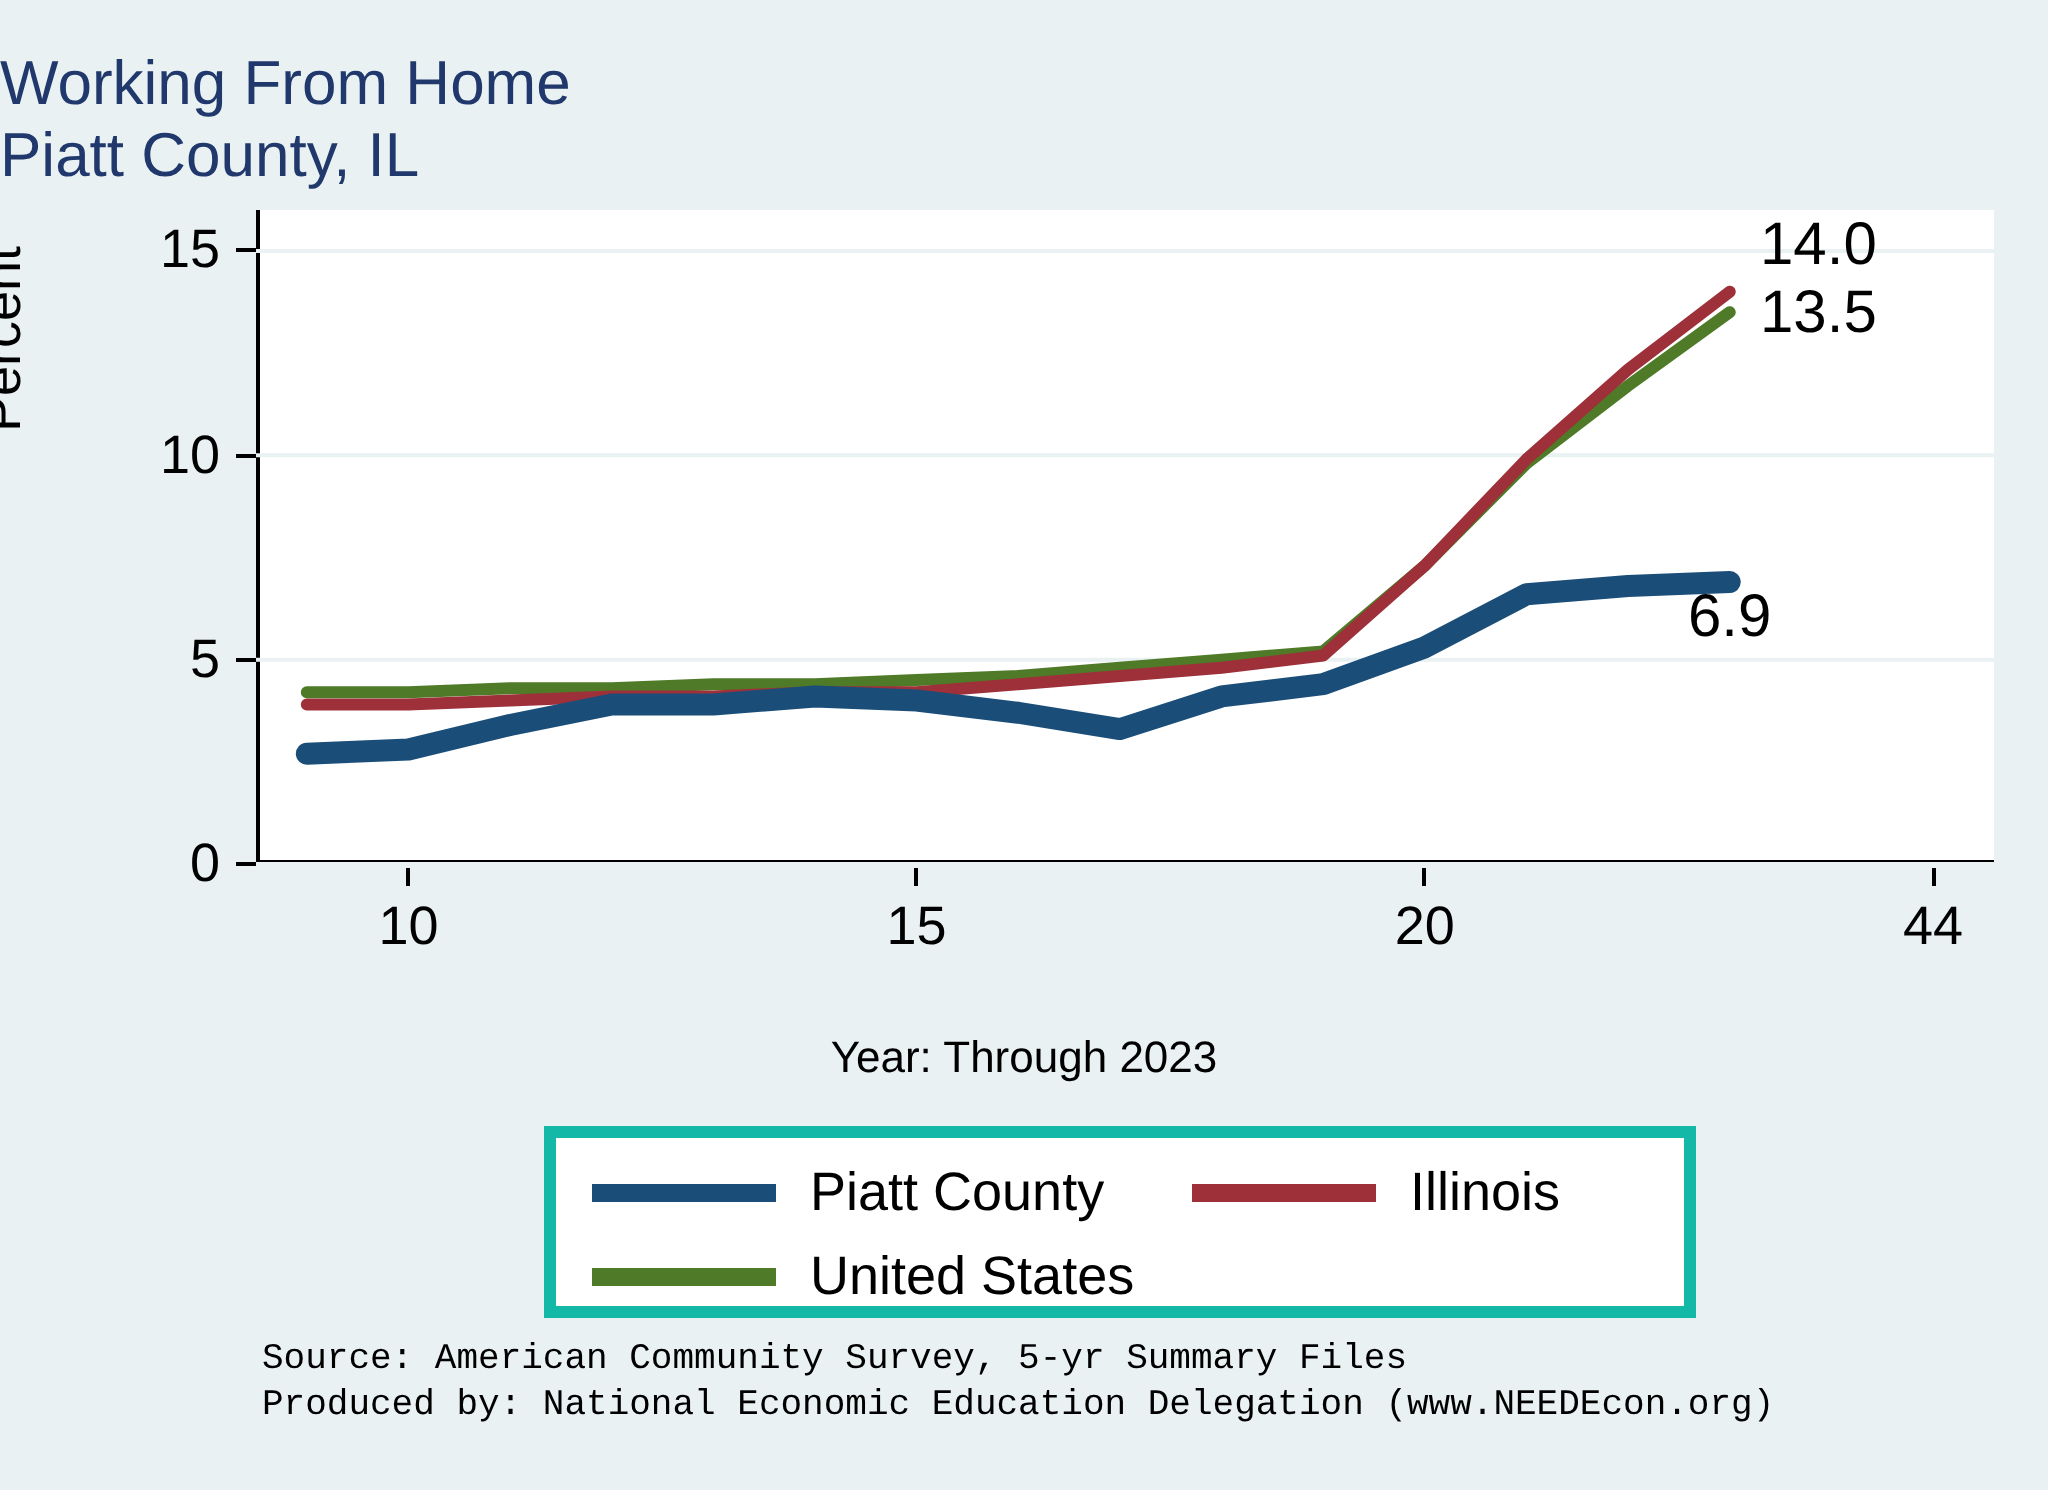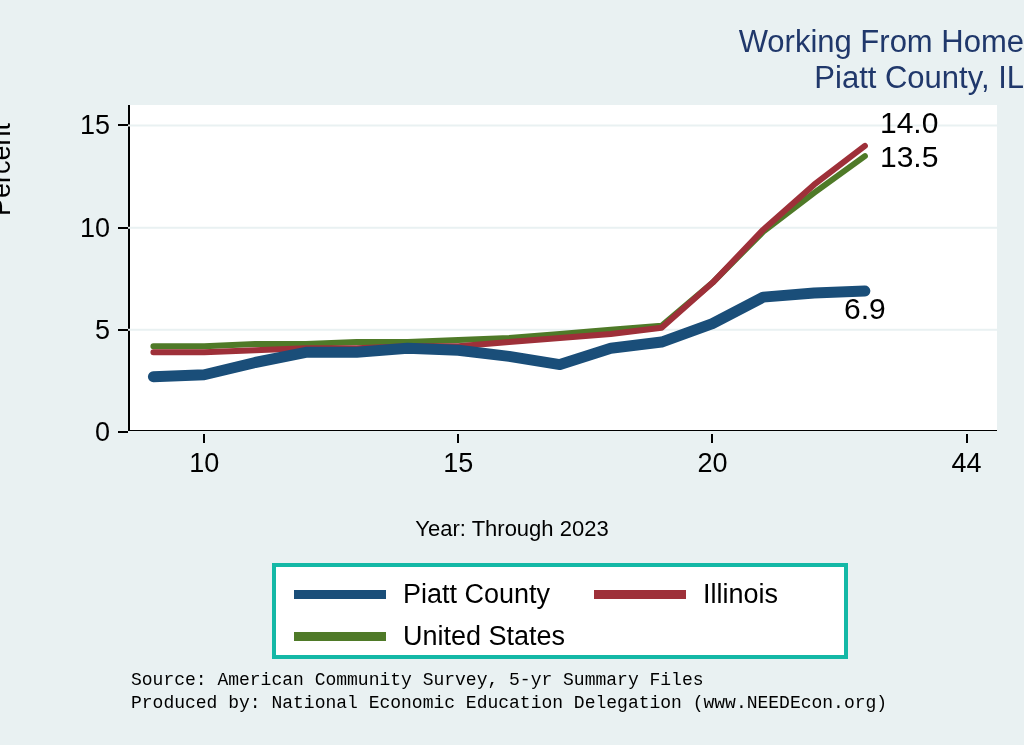--- a/index.html
+++ b/index.html
@@ -16,21 +16,21 @@
   }
   #chart-root {
     position: absolute;
     inset: 0;
   }
   .title-block {
     position: absolute;
     top: 24px;
     left: 0;
     width: 1024px;
-    text-align: right;
+    text-align: left;
     color: #20386b;
     font-size: 31px;
     line-height: 36px;
     font-weight: normal;
   }
   .title-line {
     display: block;
     white-space: nowrap;
   }
   
@@ -120,21 +120,21 @@
     white-space: nowrap;
   }
   
   .legend {
     position: absolute;
     left: 272px;
     top: 563px;
     width: 576px;
     height: 96px;
     background: #fff;
-    border: 4px solid #14b8a6;
+    border: 6px solid #14b8a6;
     box-sizing: border-box;
     padding: 6px 0 0 0;
   }
   .legend-row {
     display: flex;
     align-items: center;
     height: 42px;
   }
   .legend-item {
     display: flex;

